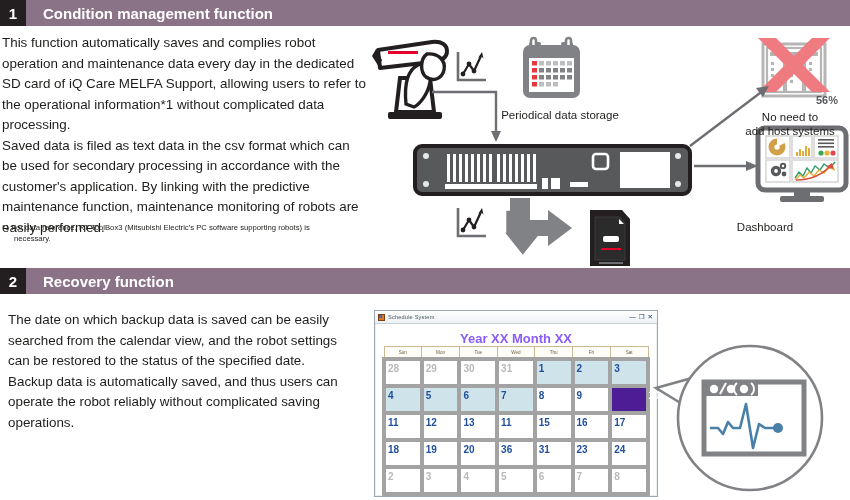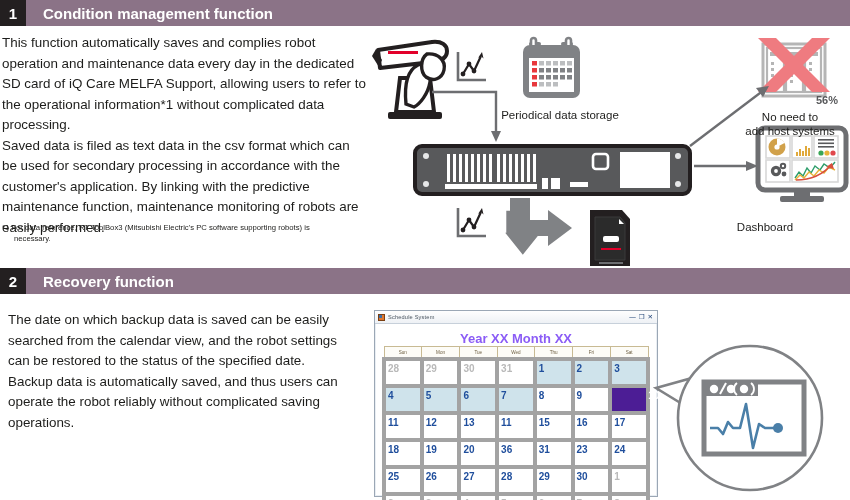--- a/index.html
+++ b/index.html
@@ -349,29 +349,20 @@
           <tr>
             <td>18</td>
             <td>19</td>
             <td>20</td>
             <td>36</td>
             <td>31</td>
             <td>23</td>
             <td>24</td>
           </tr>
           <tr>
-            <td>25</td>
-            <td>26</td>
-            <td>27</td>
-            <td>28</td>
-            <td>29</td>
-            <td>30</td>
-            <td class="out">1</td>
-          </tr>
-          <tr>
             <td class="out">2</td>
             <td class="out">3</td>
             <td class="out">4</td>
             <td class="out">5</td>
             <td class="out">6</td>
             <td class="out">7</td>
             <td class="out">8</td>
           </tr>
         </tbody>
     </table>

